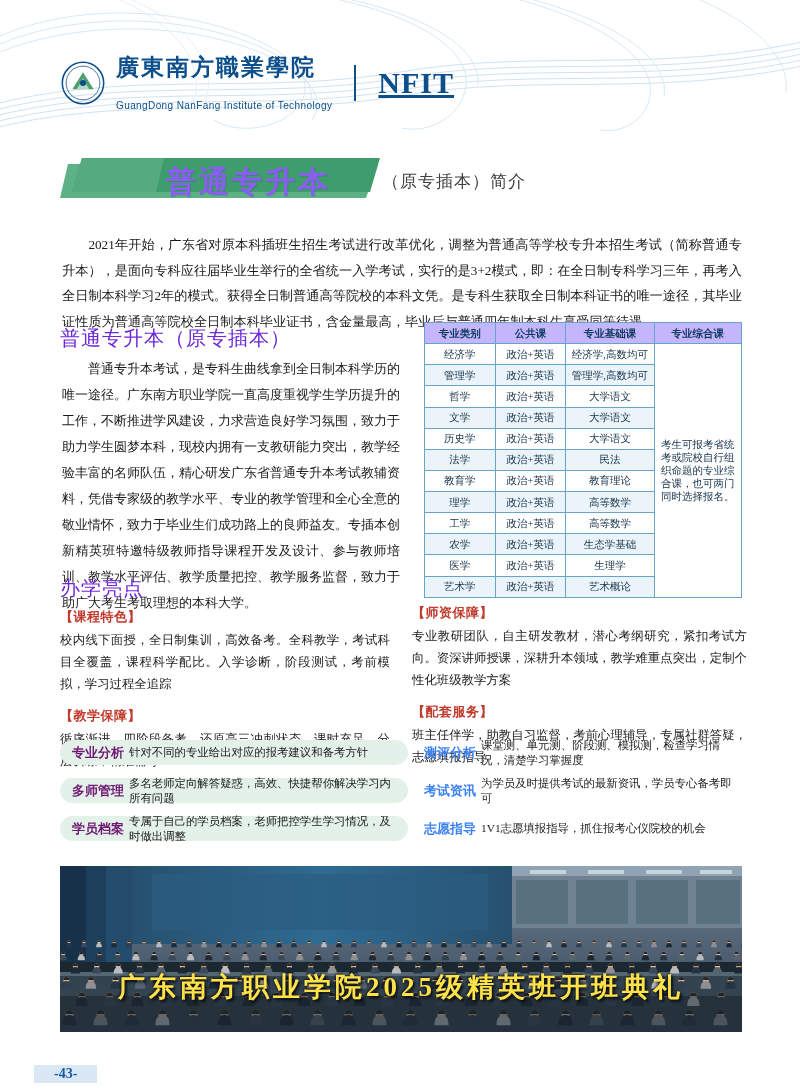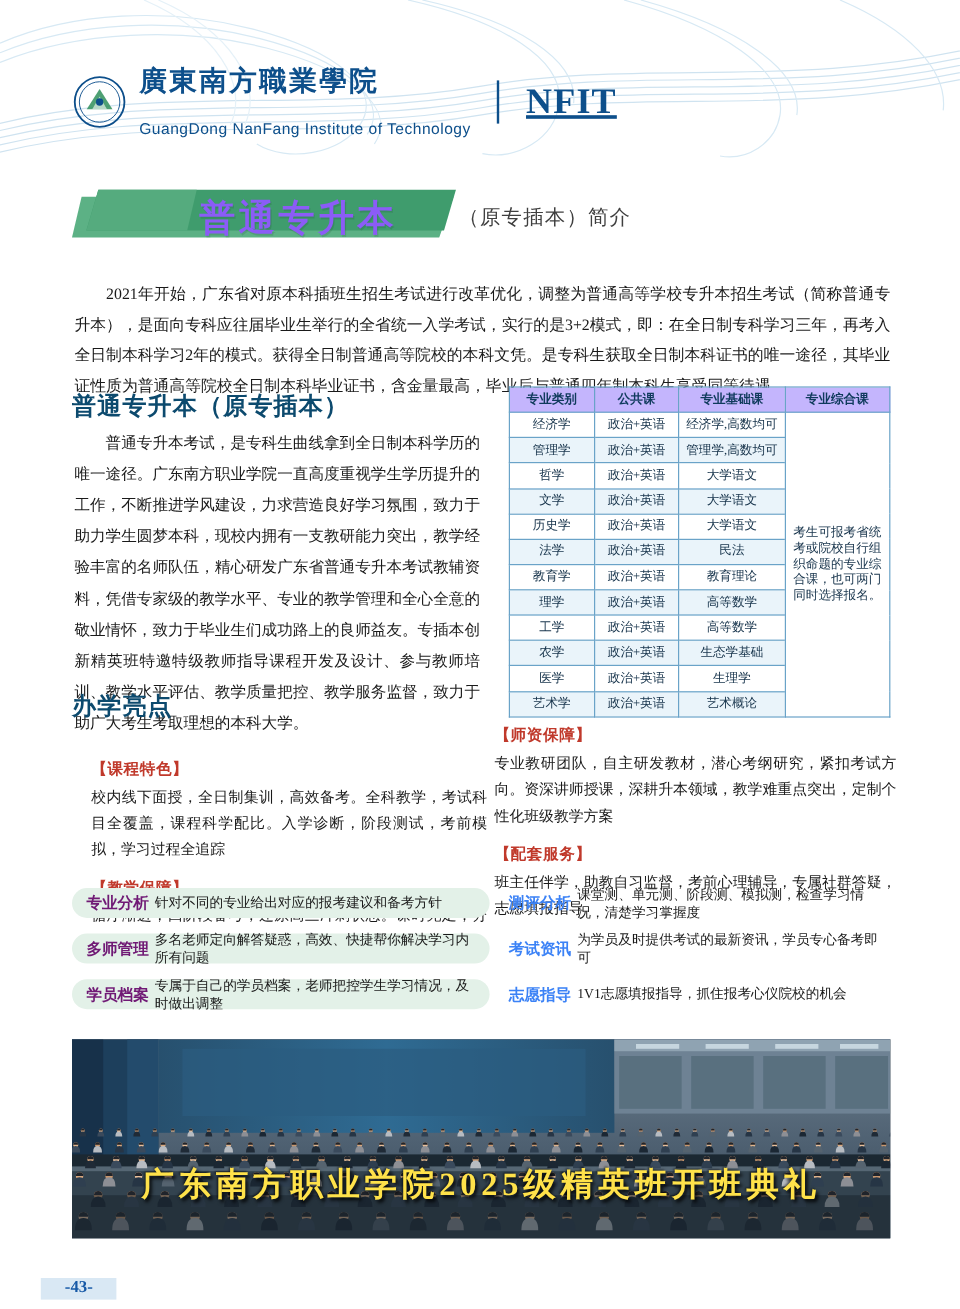--- a/index.html
+++ b/index.html
@@ -43,21 +43,21 @@
   }
   .logo-cn {
     font-family: "Liberation Serif", serif;
     font-size: 23px;
     font-weight: bold;
     color: #0d4f8b;
     letter-spacing: 2px;
     line-height: 1.15;
   }
   .logo-en {
-    font-size: 13px;
+    font-size: 10px;
     color: #0d4f8b;
     letter-spacing: 0.4px;
     margin-top: 19px;
     white-space: nowrap;
     text-align: center;
   }
   .logo-divider {
     width: 2px;
     height: 36px;
     background: #0d4f8b;
@@ -112,22 +112,22 @@
     line-height: 1.95;
     color: #1a1a1a;
     text-align: justify;
     text-indent: 2em;
   }
 
   
   .sec-title {
     font-family: "Liberation Serif", serif;
     font-size: 20px;
-    font-weight: bold;
-    color: #0c4a6e;
+    font-weight: normal;
+    color: #6d28d9;
     letter-spacing: 1px;
   }
   .sec1 {
     position: absolute;
     left: 60px; top: 325px;
   }
   .sec2 {
     position: absolute;
     left: 60px; top: 575px;
   }
@@ -184,21 +184,21 @@
   col.c1 { width: 72px; }
   col.c2 { width: 72px; }
   col.c3 { width: 90px; }
   col.c4 { width: 84px; }
 
   
   .hl-col {
     position: absolute;
     font-family: "Liberation Serif", serif;
   }
-  .hl-left  { left: 60px;  top: 632px; width: 330px; margin-left: 16px; }
+  .hl-left  { left: 60px;  top: 608px; width: 330px; }
   .hl-right { left: 412px; top: 604px; width: 335px; }
   .hl-block { margin-bottom: 12px; }
   .hl-head {
     font-size: 13px;
     font-weight: bold;
     color: #c0392b;
     margin-bottom: 3px;
     letter-spacing: 0.5px;
   }
   .hl-body {

